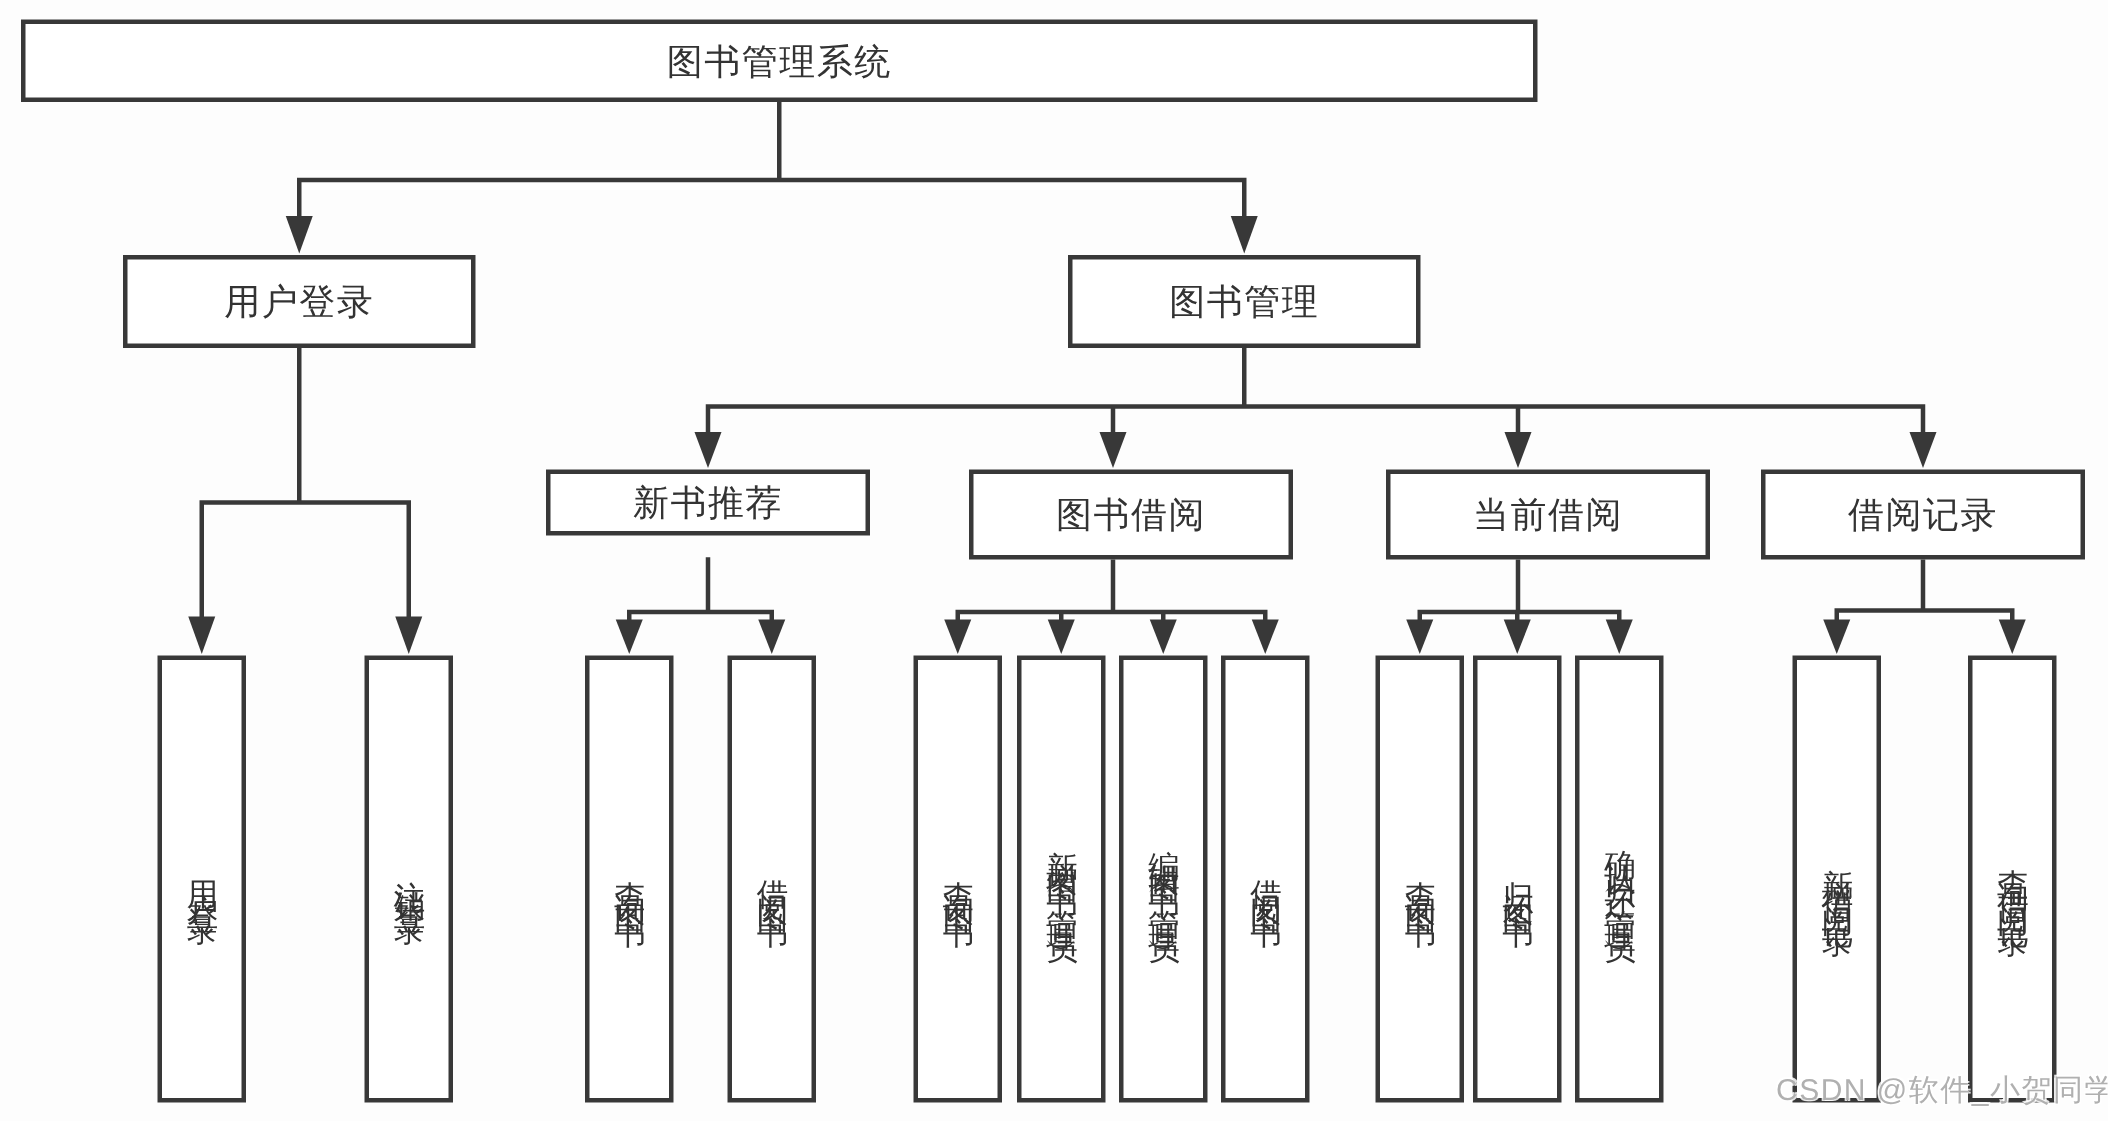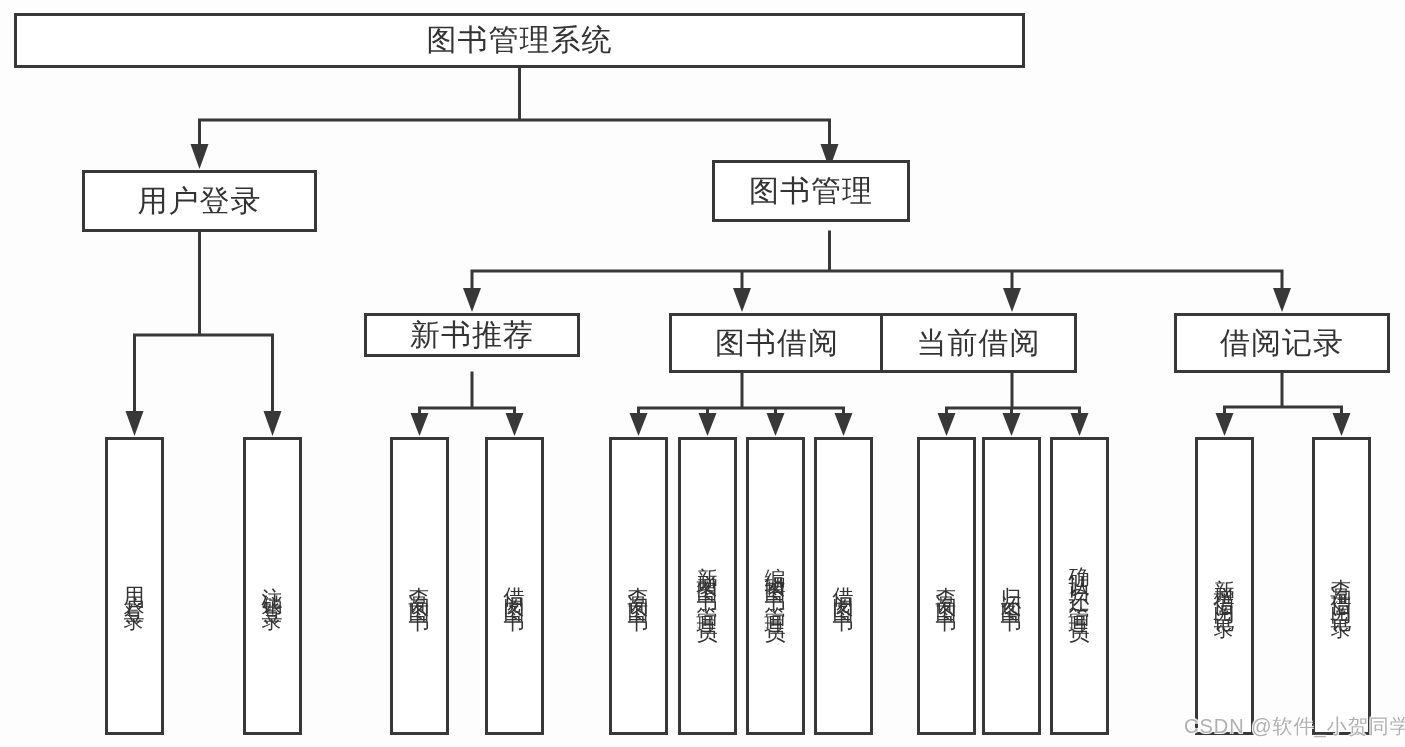--- a/index.html
+++ b/index.html
@@ -13,21 +13,21 @@
   .connectors{position:absolute;left:0;top:0;width:1405px;height:747px;z-index:1;}
   .hbox,.vbox{
     position:absolute;
     box-sizing:border-box;
     background:#ffffff;
     border:3px solid #383838;
     display:flex;align-items:center;justify-content:center;
     color:#333333;
     z-index:2;
   }
-  .hbox{font-size:30px;letter-spacing:1px;justify-content:center;}
+  .hbox{font-size:24px;letter-spacing:1px;justify-content:center;}
   .vbox{width:59px;height:298px;top:437px;}
   .vbox span{
     writing-mode:vertical-rl;
     text-orientation:mixed;
     font-size:21px;
     letter-spacing:8px;
     color:#333333;
     line-height:1;
   }
   .watermark{
@@ -89,31 +89,31 @@
     </g>
   </svg>
 
   <div class="hbox" style="left:14px;top:13px;width:1011px;height:55px">
     <span>图书管理系统</span>
   </div>
 
   <div class="hbox" style="left:82px;top:170px;width:235px;height:62px">
     <span>用户登录</span>
   </div>
-  <div class="hbox" style="left:712px;top:160px;width:198px;height:62px">
+  <div class="hbox" style="left:712px;top:170px;width:235px;height:62px">
     <span>图书管理</span>
   </div>
 
   <div class="hbox" style="left:364px;top:313px;width:216px;height:44px">
     <span>新书推荐</span>
   </div>
-  <div class="hbox" style="left:669px;top:313px;width:216px;height:60px">
+  <div class="hbox" style="left:646px;top:313px;width:216px;height:60px">
     <span>图书借阅</span>
   </div>
-  <div class="hbox" style="left:880px;top:313px;width:197px;height:60px">
+  <div class="hbox" style="left:924px;top:313px;width:216px;height:60px">
     <span>当前借阅</span>
   </div>
   <div class="hbox" style="left:1174px;top:313px;width:216px;height:60px">
     <span>借阅记录</span>
   </div>
 
   <div class="vbox" style="left:105px">
     <span>用户登录</span>
   </div>
   <div class="vbox" style="left:243px">

